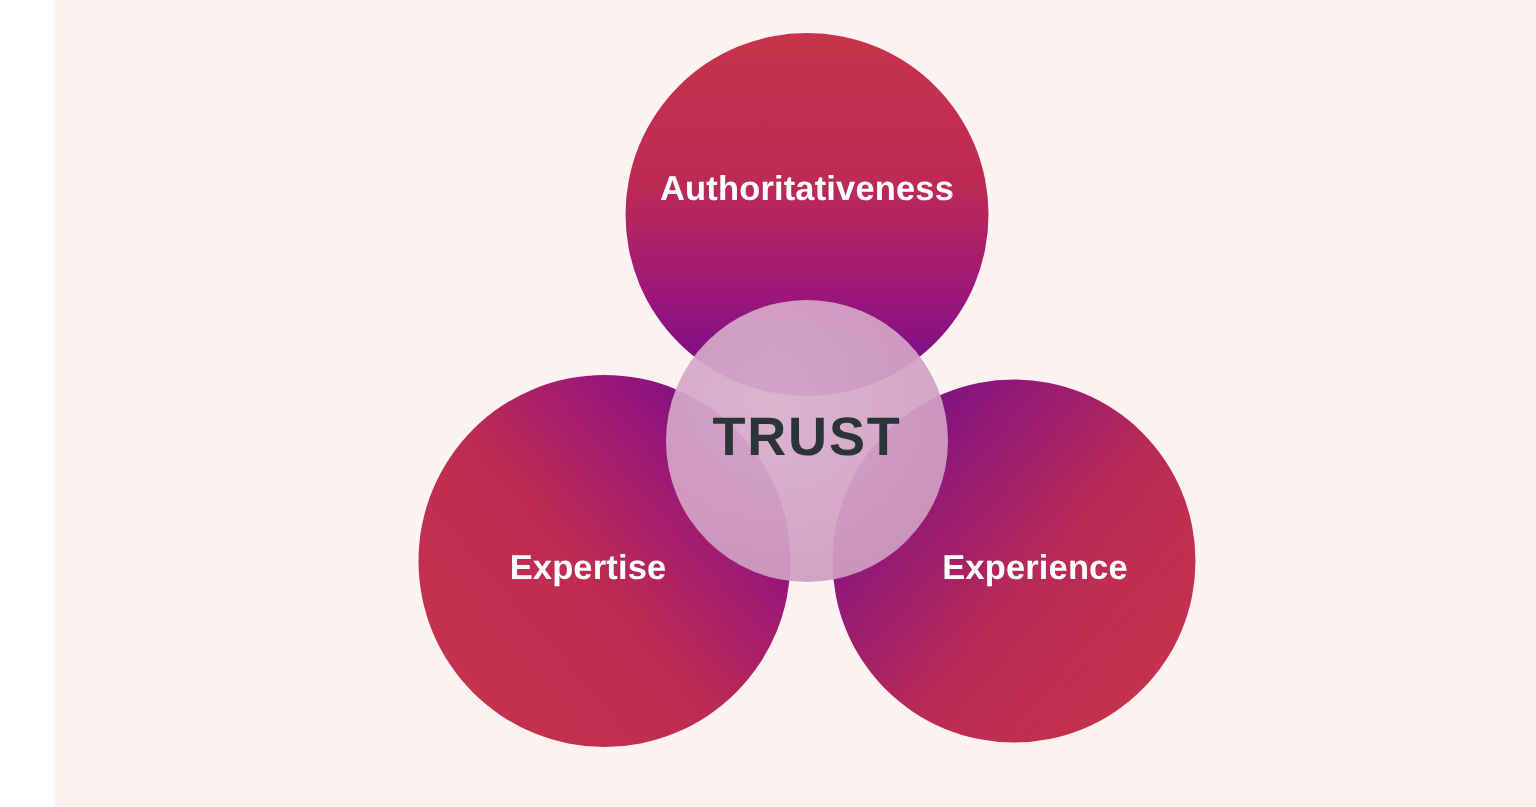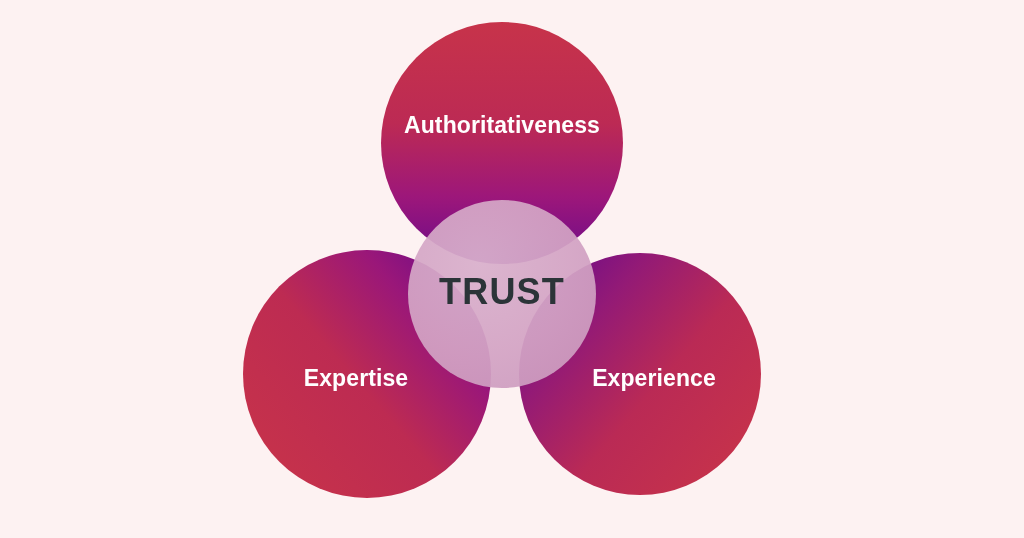--- a/index.html
+++ b/index.html
@@ -12,20 +12,21 @@
     height: 538px;
     overflow: hidden;
     font-family: "Liberation Sans", sans-serif;
   }
 
   #canvas {
     position: relative;
     width: 840px;
     height: 538px;
     background: #fdf2f2;
+    margin-left: 36px;
   }
 
   .diagram-svg {
     position: absolute;
     top: 0;
     left: 0;
     width: 1024px;
     height: 538px;
     display: block;
   }

